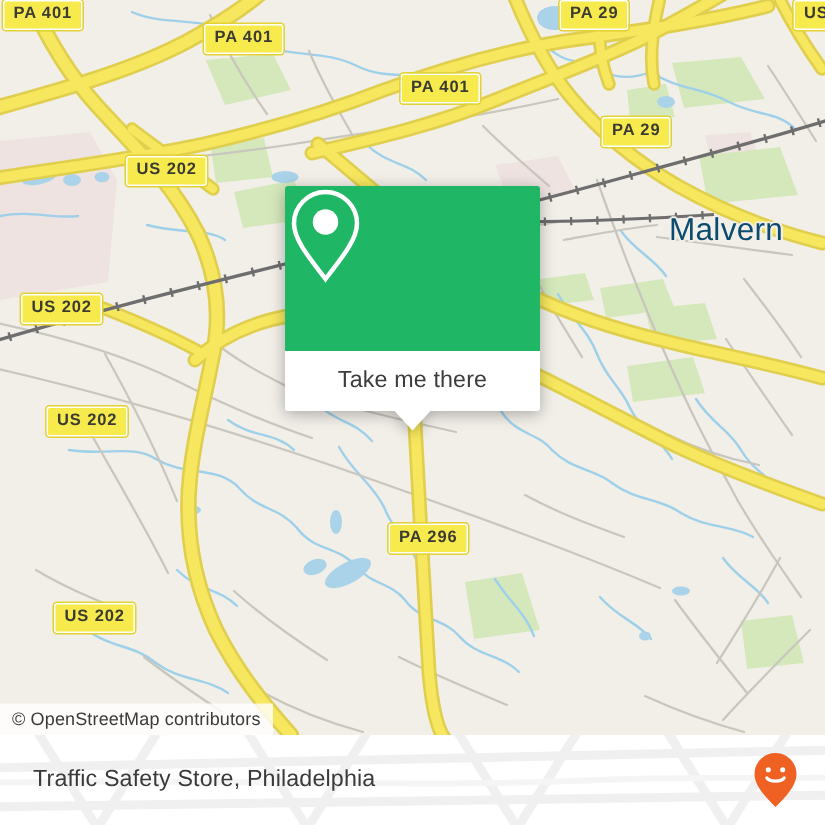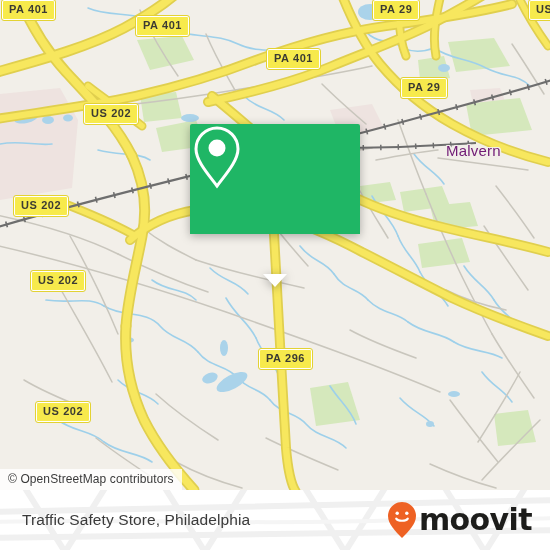--- a/index.html
+++ b/index.html
@@ -33,22 +33,22 @@
     letter-spacing: 0.6px;
     line-height: 1;
     padding: 3px 6px 4px 6px;
     white-space: nowrap;
     font-family: "Liberation Sans", sans-serif;
   }
 
   
   .place-label {
     position: absolute;
-    color: #701a75;
-    font-size: 15px;
+    color: #0c4a6e;
+    font-size: 21px;
     letter-spacing: 0.2px;
     white-space: nowrap;
     text-shadow:
        1.5px 0 0 #f2efe9, -1.5px 0 0 #f2efe9,
        0 1.5px 0 #f2efe9, 0 -1.5px 0 #f2efe9,
        1px 1px 0 #f2efe9, -1px -1px 0 #f2efe9,
        1px -1px 0 #f2efe9, -1px 1px 0 #f2efe9;
   }
 
   
@@ -325,20 +325,21 @@
         <div class="place-label" style="left: 446px; top: 142px;">Malvern</div>
       </div>
 
     <div class="popup">
       <div class="popup-head">
         <svg width="54" height="66" viewBox="0 0 54 66">
           <path d="M27 4 C15.4 4 6 13.4 6 25 C6 36.6 18 50 27 62 C36 50 48 36.6 48 25 C48 13.4 38.6 4 27 4 Z" fill="none" stroke="#ffffff" stroke-width="3"></path>
           <circle cx="27" cy="24" r="8.5" fill="#ffffff"></circle>
         </svg>
       </div>
+      <div class="popup-foot">Take me there</div>
       <div class="popup-tail"></div>
     </div>
 
     <div class="attribution">© OpenStreetMap contributors</div>
   </div>
 
   <div class="footer">
     <svg class="footer-watermark" width="550" height="60" viewBox="0 0 550 60">
       <rect x="0" y="0" width="550" height="60" fill="#ffffff"></rect>
       <g fill="none" stroke="#f0f0f0" stroke-width="6" stroke-linecap="round">
@@ -360,17 +361,16 @@
 
     <div class="footer-title">Traffic Safety Store, Philadelphia</div>
 
     <div class="brand">
       <svg width="30" height="38" viewBox="0 0 30 38">
         <path d="M15 1 C7.3 1 1 7.3 1 15 C1 23 8.5 30.5 15 37 C21.5 30.5 29 23 29 15 C29 7.3 22.7 1 15 1 Z" fill="#ee6123"></path>
         <circle cx="10.2" cy="12.2" r="1.7" fill="#ffffff"></circle>
         <circle cx="19.8" cy="12.2" r="1.7" fill="#ffffff"></circle>
         <path d="M9.2 17.6 C11 20.4 19 20.4 20.8 17.6" fill="none" stroke="#ffffff" stroke-width="2.1" stroke-linecap="round"></path>
       </svg>
-      <span class="brand-word">moovit</span>
     </div>
   </div>
 
 </div>
 
 </body></html>

